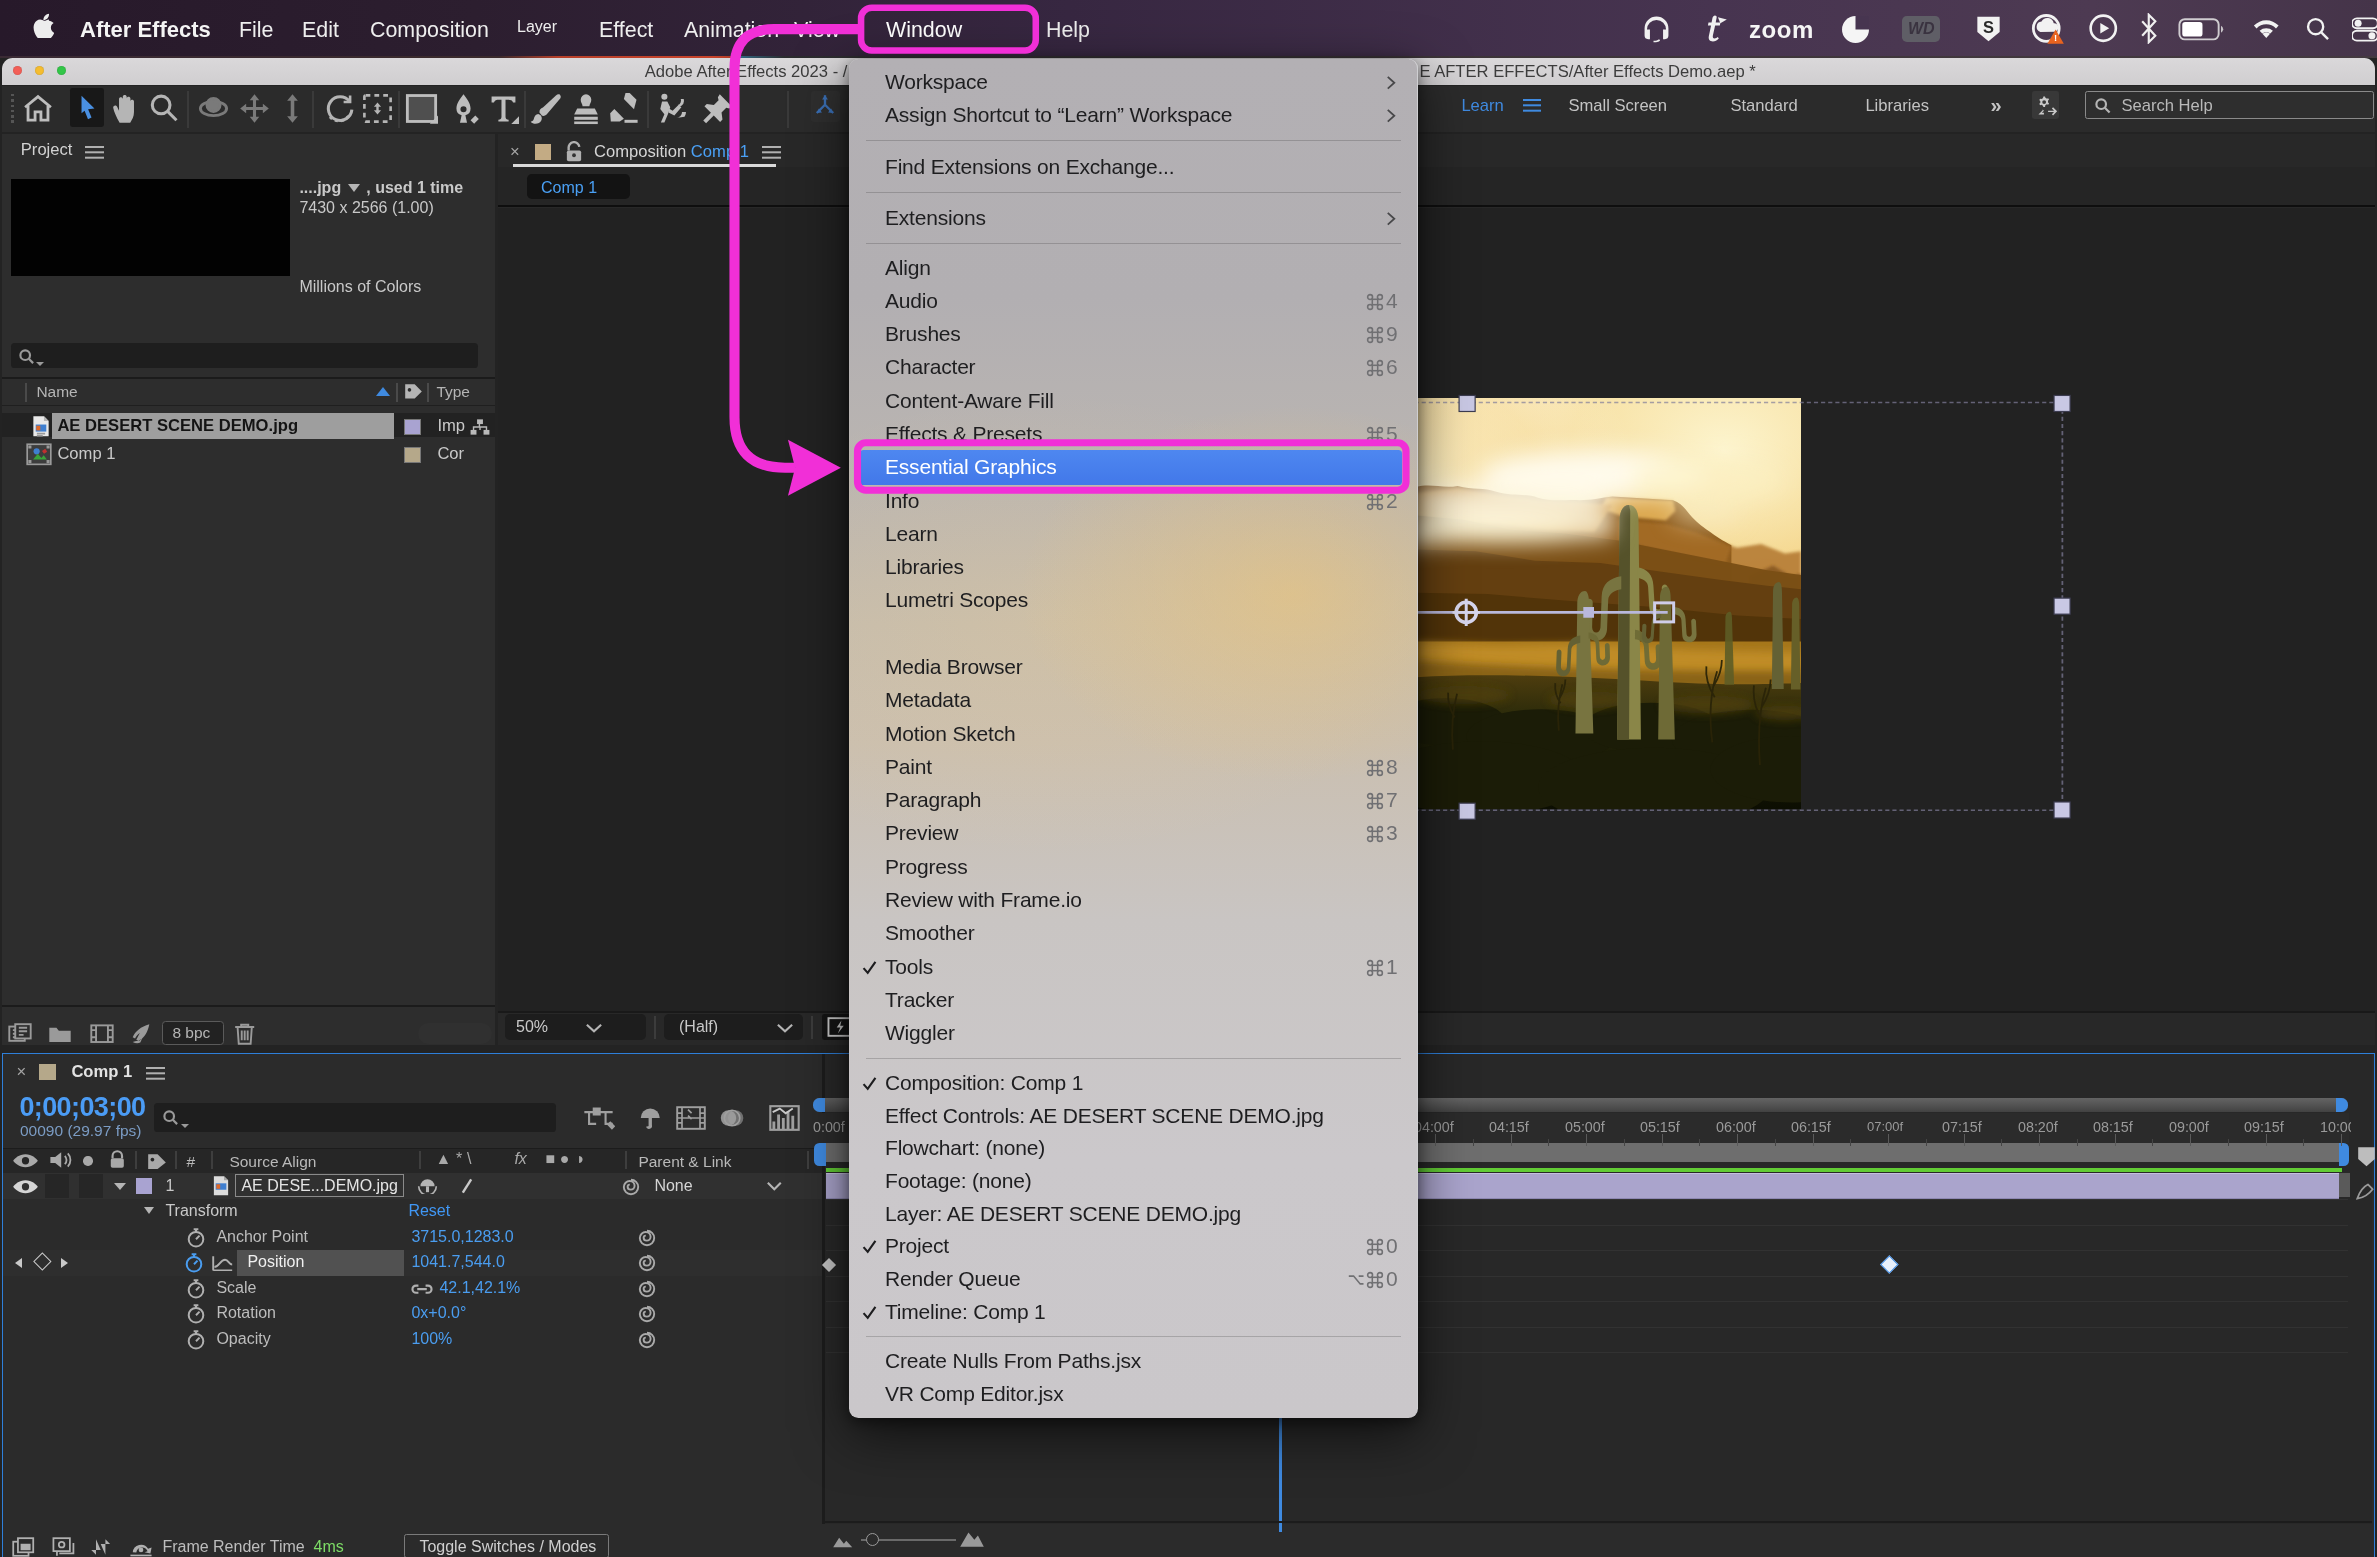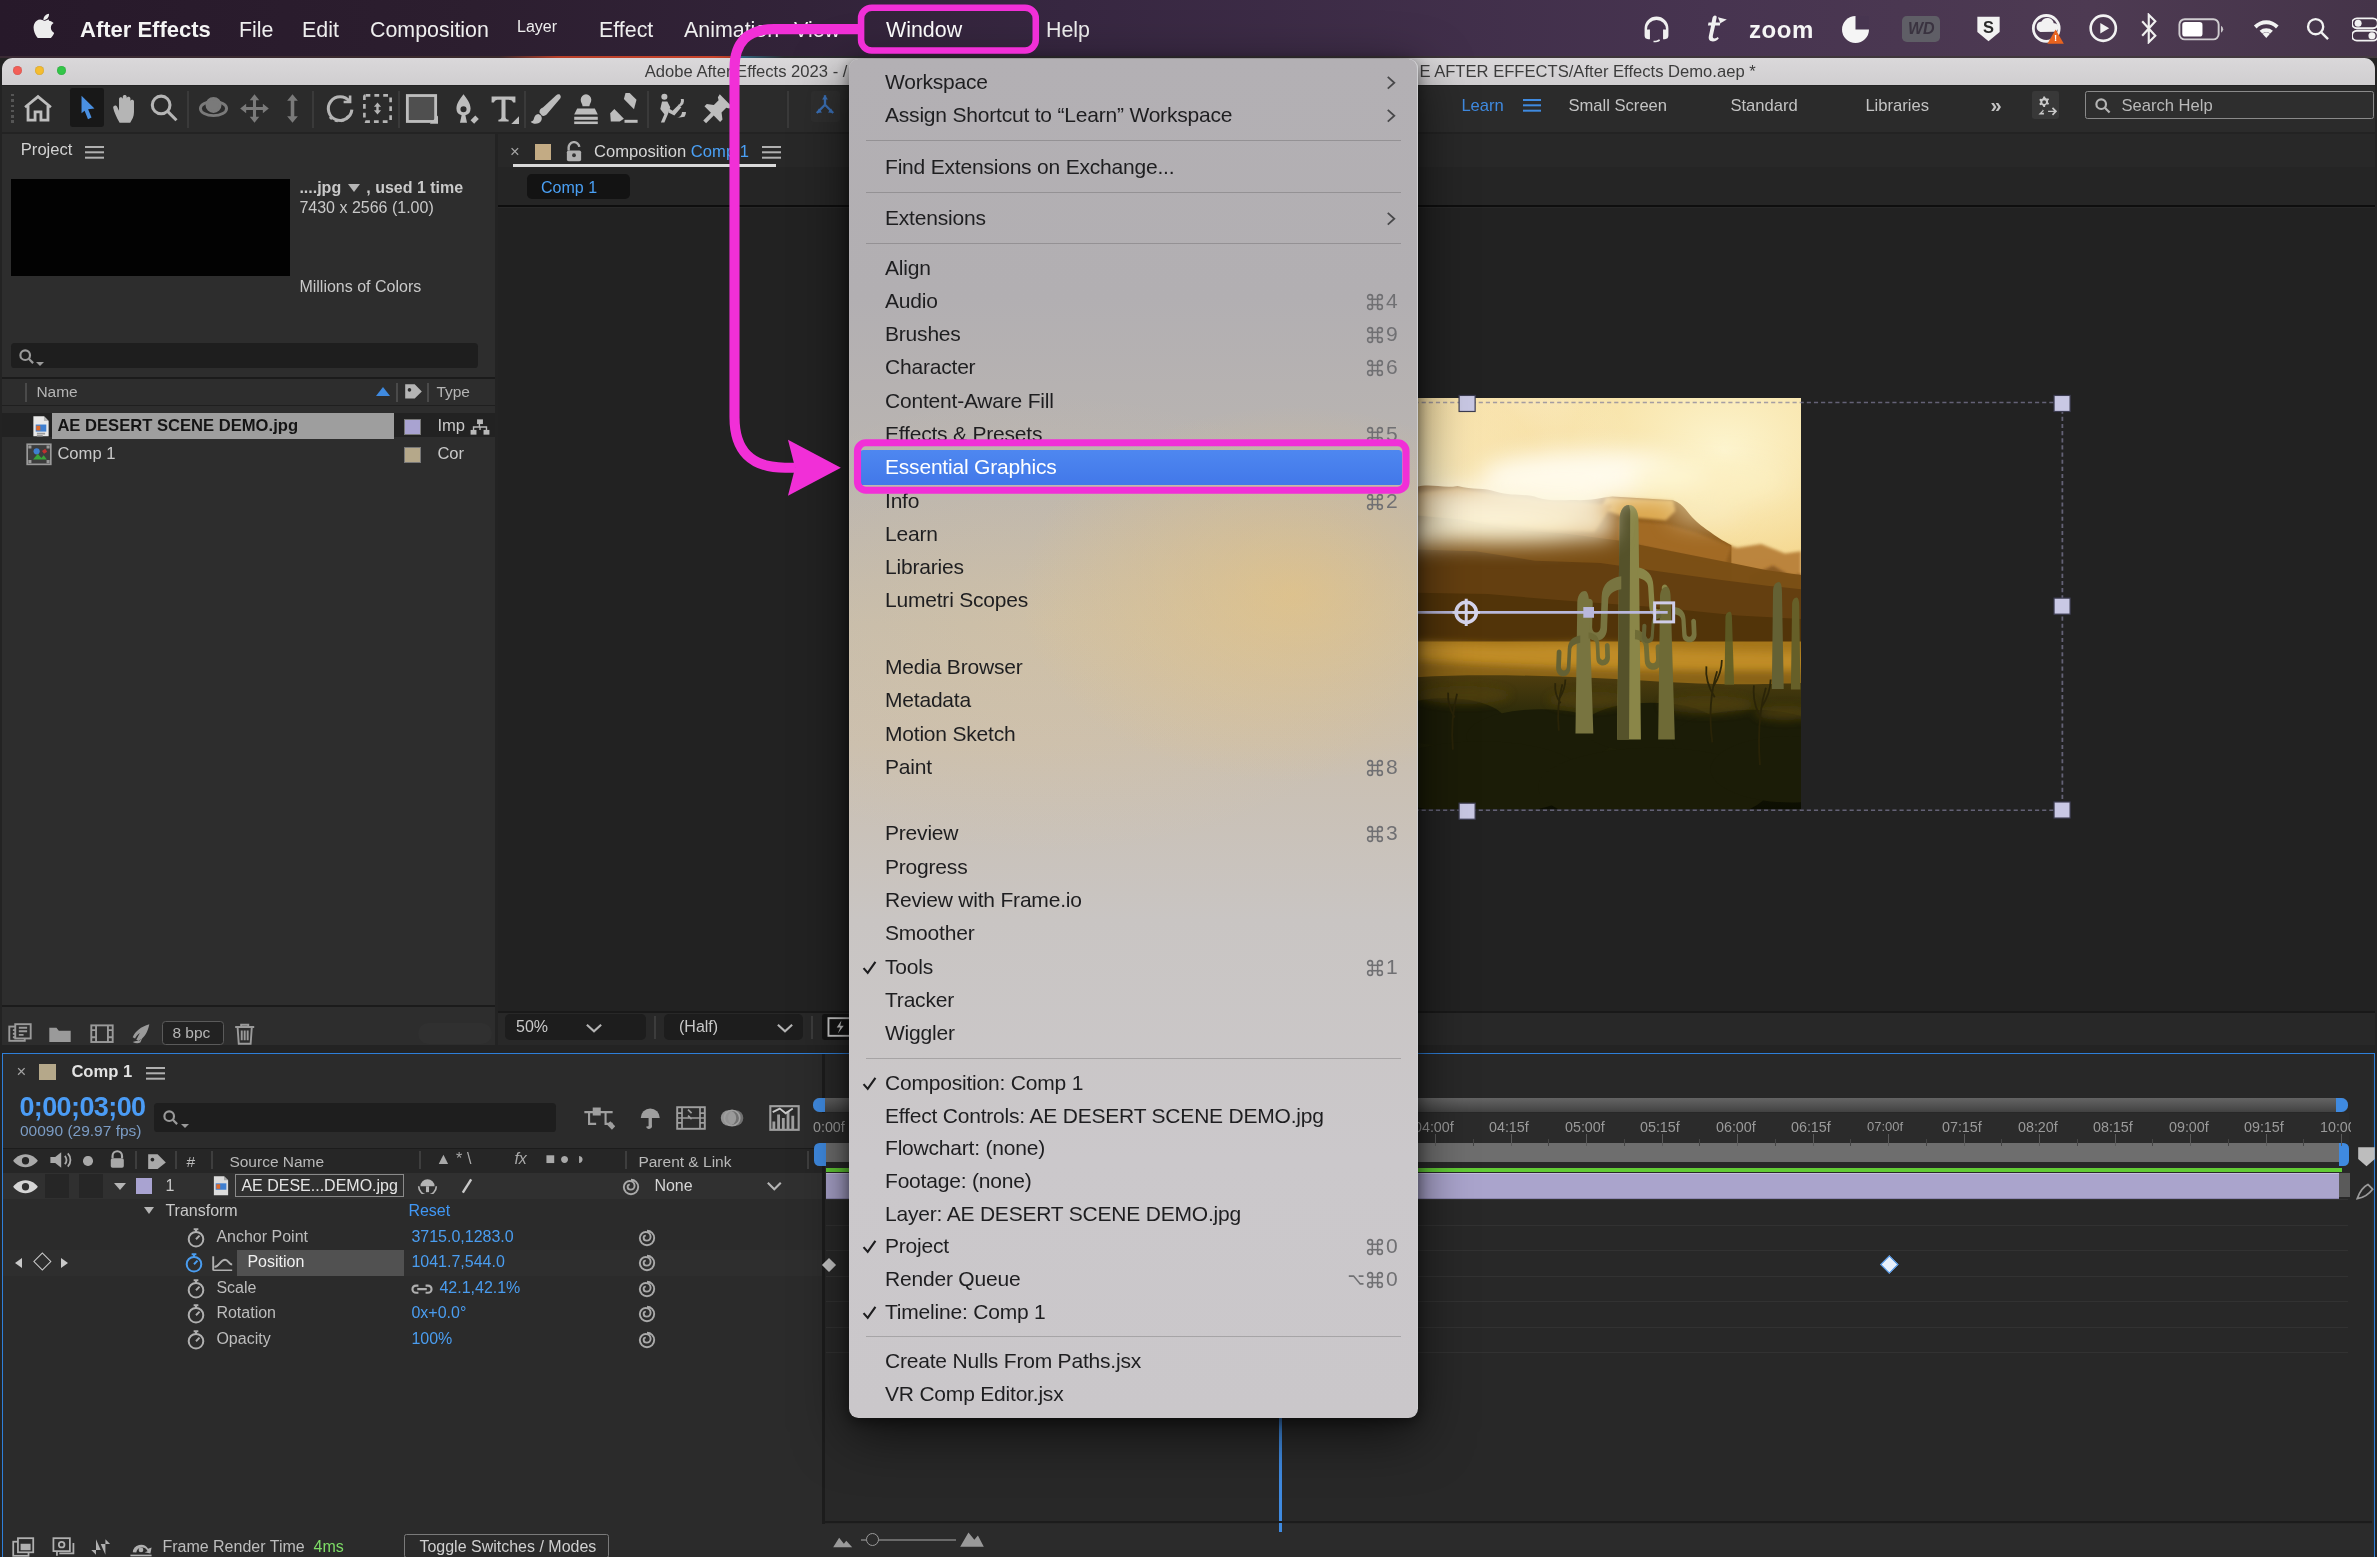--- a/index.html
+++ b/index.html
@@ -529,21 +529,21 @@
         <path d="M3 7 V5 a4 4 0 0 1 8 0 v2" fill="none" stroke="#a9a9a9" stroke-width="1.8"></path>
         <rect x="1.5" y="7" width="11" height="8" rx="1.5" fill="#a9a9a9"></rect>
       </svg>
   <div class="ab" style="left:132px;top:97px;width:1.2px;height:18px;background:#3e3e3e;"></div>
   <svg class="ab" style="left:144px;top:99px" width="20" height="16.6" viewBox="0 0 17 14" fill="#a9a9a9">
         <path d="M1 1 H9 L16 8 L9 13.5 H1z M4.6 4 a1.6 1.6 0 1 0 .01 0z" fill-rule="evenodd"></path>
       </svg>
   <div class="ab" style="left:172px;top:97px;width:1.2px;height:18px;background:#3e3e3e;"></div>
   <div class="tx" style="left:183px;top:99px;font-size:15.5px;color:#b9b9b9;">#</div>
   <div class="ab" style="left:208px;top:97px;width:1.2px;height:18px;background:#3e3e3e;"></div>
-  <div class="tx" style="left:226px;top:99px;font-size:15.5px;color:#b9b9b9;">Source Name</div>
+  <div class="tx" style="left:226px;top:99px;font-size:15.5px;color:#b9b9b9;">Source Align</div>
   <div class="ab" style="left:416px;top:97px;width:1.2px;height:18px;background:#3e3e3e;"></div>
   <div class="tx" style="left:432px;top:96px;font-size:16px;color:#a9a9a9;letter-spacing:4.8px;">▲*\</div>
   <div class="tx" style="left:511px;top:96px;font-size:16px;font-style:italic;color:#a9a9a9;">fx</div>
   <div class="tx" style="left:542px;top:96px;font-size:16px;color:#a9a9a9;letter-spacing:4.8px;">■●◑</div>
   <div class="ab" style="left:622px;top:97px;width:1.2px;height:18px;background:#3e3e3e;"></div>
   <div class="tx" style="left:635px;top:99px;font-size:15.5px;color:#b9b9b9;">Parent &amp; Link</div>
   <div class="ab" style="left:804px;top:97px;width:1.2px;height:18px;background:#3e3e3e;"></div>
   <div class="ab" style="left:0px;top:119px;width:819px;height:26px;background:#303030;">
     <svg class="ab" style="left:8.3px;top:6px" width="27" height="15.5" viewBox="0 0 23 13" fill="#d5d5d5">
           <path d="M11.5 1 C6 1 2.4 4.5 1 6.5 2.4 8.5 6 12 11.5 12 17 12 20.6 8.5 22 6.5 20.6 4.5 17 1 11.5 1z M11.5 3.4 a3.1 3.1 0 1 1 0 6.2 3.1 3.1 0 0 1 0-6.2z"></path>
@@ -888,20 +888,33 @@
           <svg width="18" height="18" viewBox="0 0 30 30" fill="none" stroke="#707073" stroke-width="2.6">
             <rect x="10.5" y="10.5" width="9" height="9"></rect>
             <circle cx="6.8" cy="6.8" r="4.1"></circle>
             <circle cx="23.2" cy="6.8" r="4.1"></circle>
             <circle cx="6.8" cy="23.2" r="4.1"></circle>
             <circle cx="23.2" cy="23.2" r="4.1"></circle>
           </svg>
         </div>
 <div class="tx" style="left:537px;top:0.6px;font-size:21px;color:#707073;">8</div>
 </div>
+<div class="ab" style="left:0;top:728px;width:568px;height:27px;">
+<div class="tx" style="left:36px;top:0.6px;font-size:21px;letter-spacing:-0.2px;color:#1e1e20;">Paragraph</div>
+<div class="ab" style="left:517px;top:4.8px;">
+          <svg width="18" height="18" viewBox="0 0 30 30" fill="none" stroke="#707073" stroke-width="2.6">
+            <rect x="10.5" y="10.5" width="9" height="9"></rect>
+            <circle cx="6.8" cy="6.8" r="4.1"></circle>
+            <circle cx="23.2" cy="6.8" r="4.1"></circle>
+            <circle cx="6.8" cy="23.2" r="4.1"></circle>
+            <circle cx="23.2" cy="23.2" r="4.1"></circle>
+          </svg>
+        </div>
+<div class="tx" style="left:537px;top:0.6px;font-size:21px;color:#707073;">7</div>
+</div>
 <div class="ab" style="left:0;top:761px;width:568px;height:27px;">
 <div class="tx" style="left:36px;top:0.6px;font-size:21px;letter-spacing:-0.2px;color:#1e1e20;">Preview</div>
 <div class="ab" style="left:517px;top:4.8px;">
           <svg width="18" height="18" viewBox="0 0 30 30" fill="none" stroke="#707073" stroke-width="2.6">
             <rect x="10.5" y="10.5" width="9" height="9"></rect>
             <circle cx="6.8" cy="6.8" r="4.1"></circle>
             <circle cx="23.2" cy="6.8" r="4.1"></circle>
             <circle cx="6.8" cy="23.2" r="4.1"></circle>
             <circle cx="23.2" cy="23.2" r="4.1"></circle>
           </svg>

